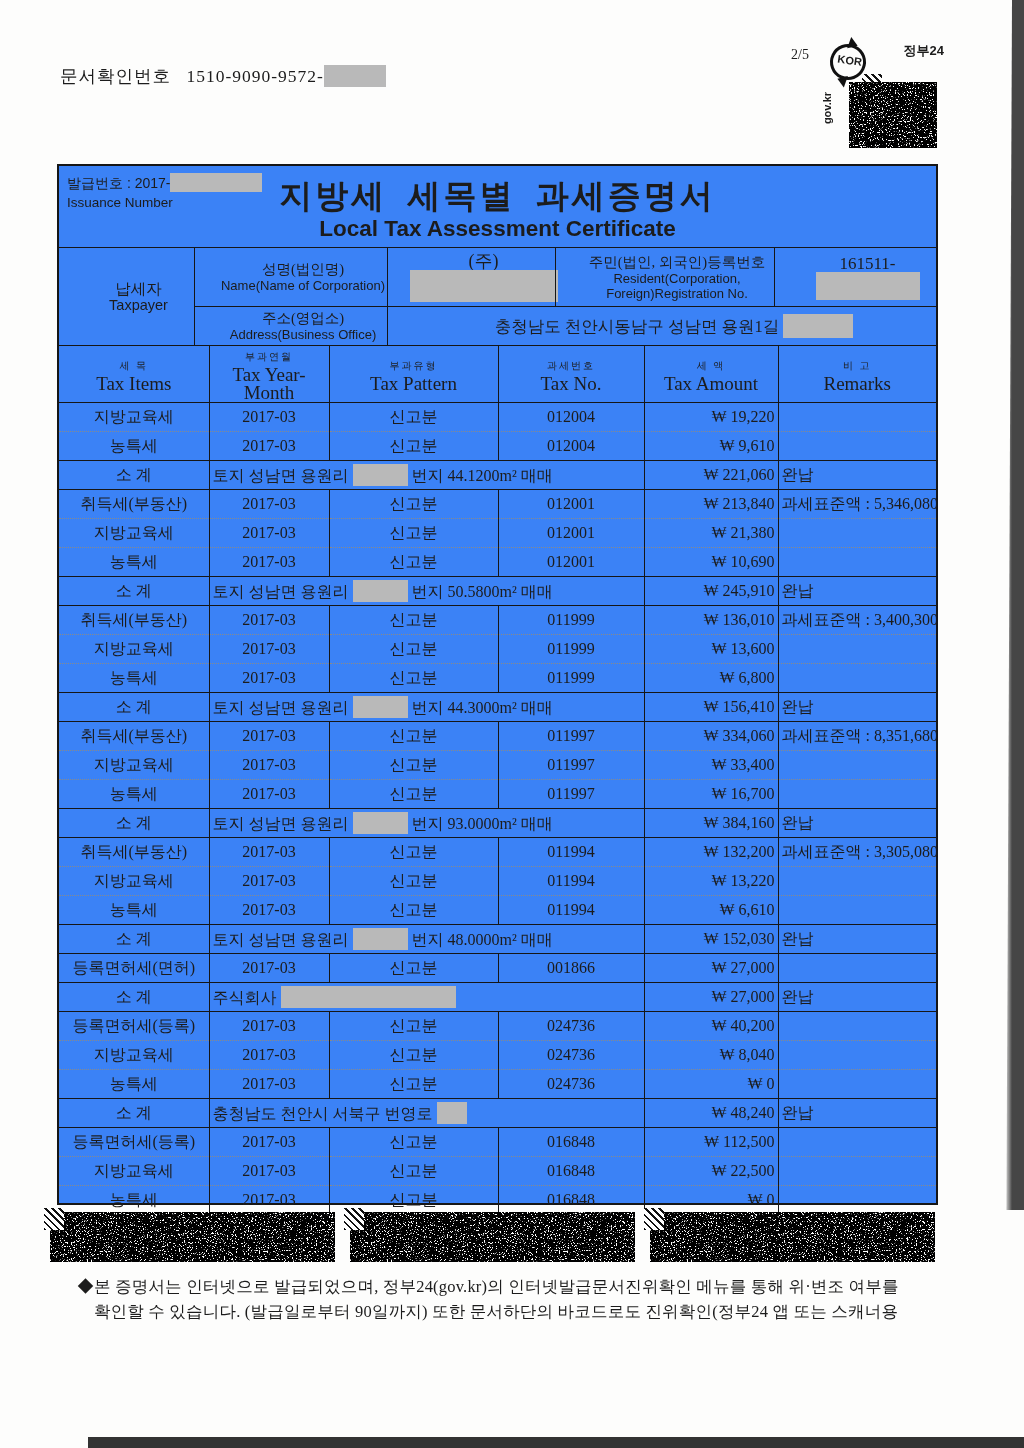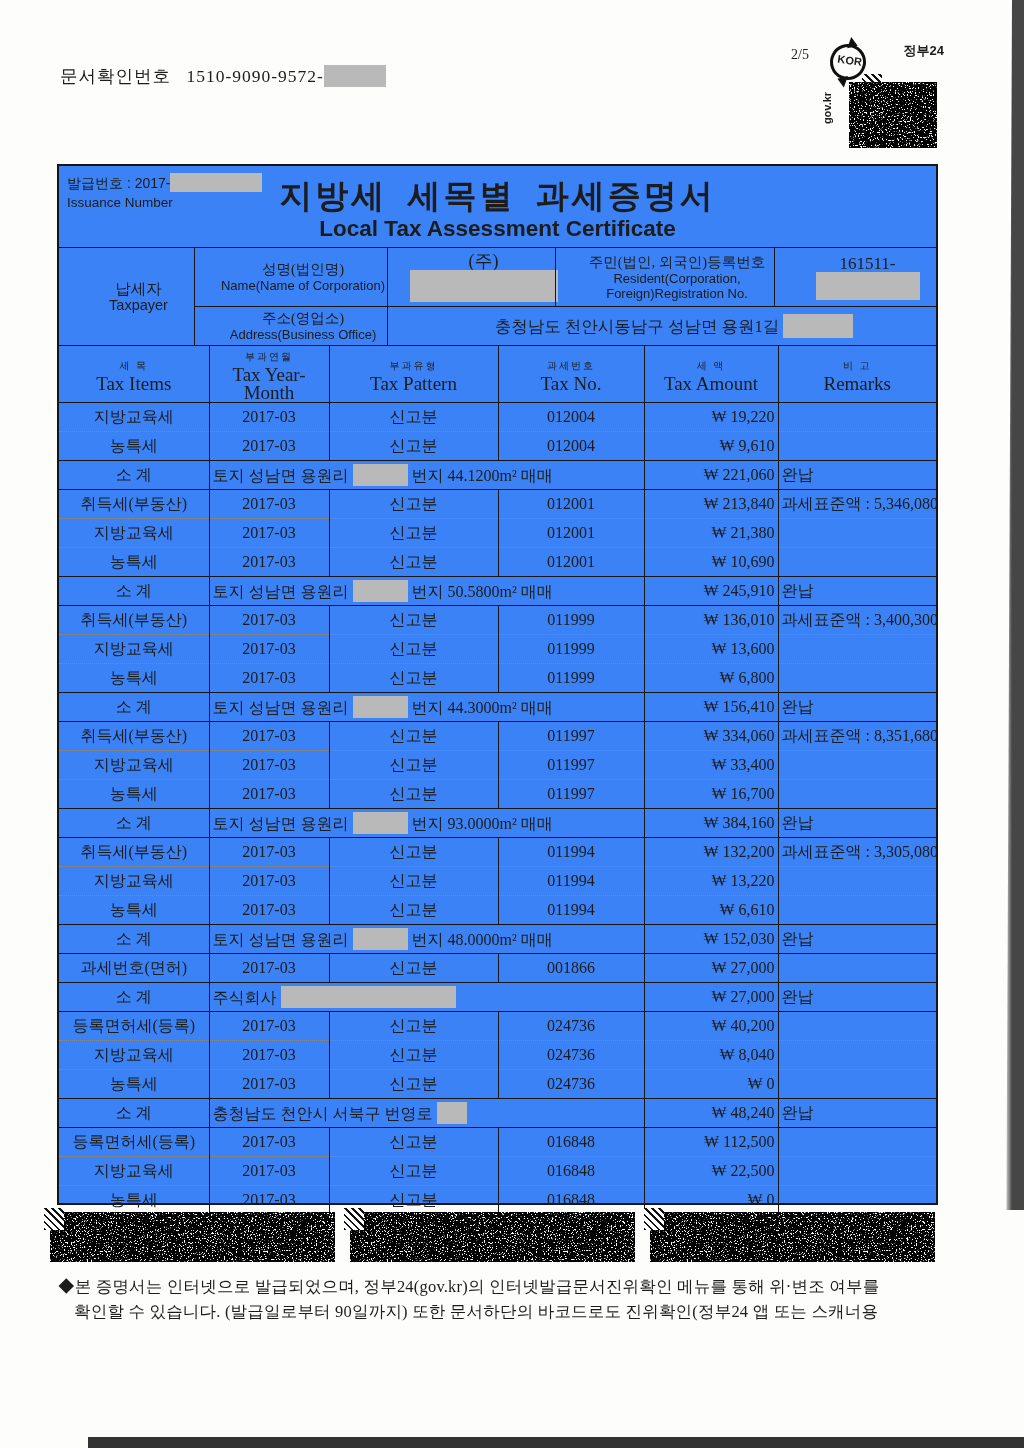--- a/index.html
+++ b/index.html
@@ -90,21 +90,21 @@
   td.subtotal-label{white-space:pre;}
 
   
   .bc-strip{position:absolute;top:1212px;width:285px;height:50px;background:#fff;}
   .bc-strip svg{display:block;width:100%;height:100%;}
   .bc-strip:before{content:"";position:absolute;left:-6px;top:-4px;width:20px;height:22px;
       background:#fff repeating-linear-gradient(45deg,#111 0 2px,transparent 2px 5px);z-index:2;}
   #bc1{left:50px;} #bc2{left:350px;} #bc3{left:650px;}
 
   
-  #footer{left:58px;top:1274px;width:860px;font-size:16.5px;line-height:25px;letter-spacing:.2px;}
+  #footer{left:58px;top:1274px;width:860px;font-size:16.5px;line-height:25px;letter-spacing:.2px;text-align:center;}
   #footer .l2,#footer .l3{padding-left:16px;}
 
   
   #scan-right{right:0;top:0;width:20px;height:1210px;
       background:linear-gradient(to right,rgba(72,72,72,0),#464646 40%);
       clip-path:polygon(40% 0,100% 0,100% 100%,12% 100%);}
   #scan-bottom{left:88px;bottom:0;height:11px;right:0;background:#333;}
 </style>
 </head>
 <body>
@@ -336,21 +336,21 @@
             <td class="cell-amount">₩ 6,610</td>
             <td class="cell-remark"></td>
           </tr>
           <tr class="subtotal">
             <td class="cell-item subtotal-label">소      계</td>
             <td colspan="3" class="cell-desc">토지 성남면 용원리 <span class="redact" style="width: 55px;"></span> 번지 48.0000m² 매매</td>
             <td class="cell-amount">₩ 152,030</td>
             <td class="cell-remark">완납</td>
           </tr>
           <tr class="item">
-            <td class="cell-item">과세번호(면허)</td>
+            <td class="cell-item">등록면허세(면허)</td>
             <td class="cell-ym">2017-03</td>
             <td class="cell-pattern">신고분</td>
             <td class="cell-no">001866</td>
             <td class="cell-amount">₩ 27,000</td>
             <td class="cell-remark"></td>
           </tr>
           <tr class="subtotal">
             <td class="cell-item subtotal-label">소      계</td>
             <td colspan="3" class="cell-desc">주식회사 <span class="redact" style="width: 175px;"></span></td>
             <td class="cell-amount">₩ 27,000</td>

